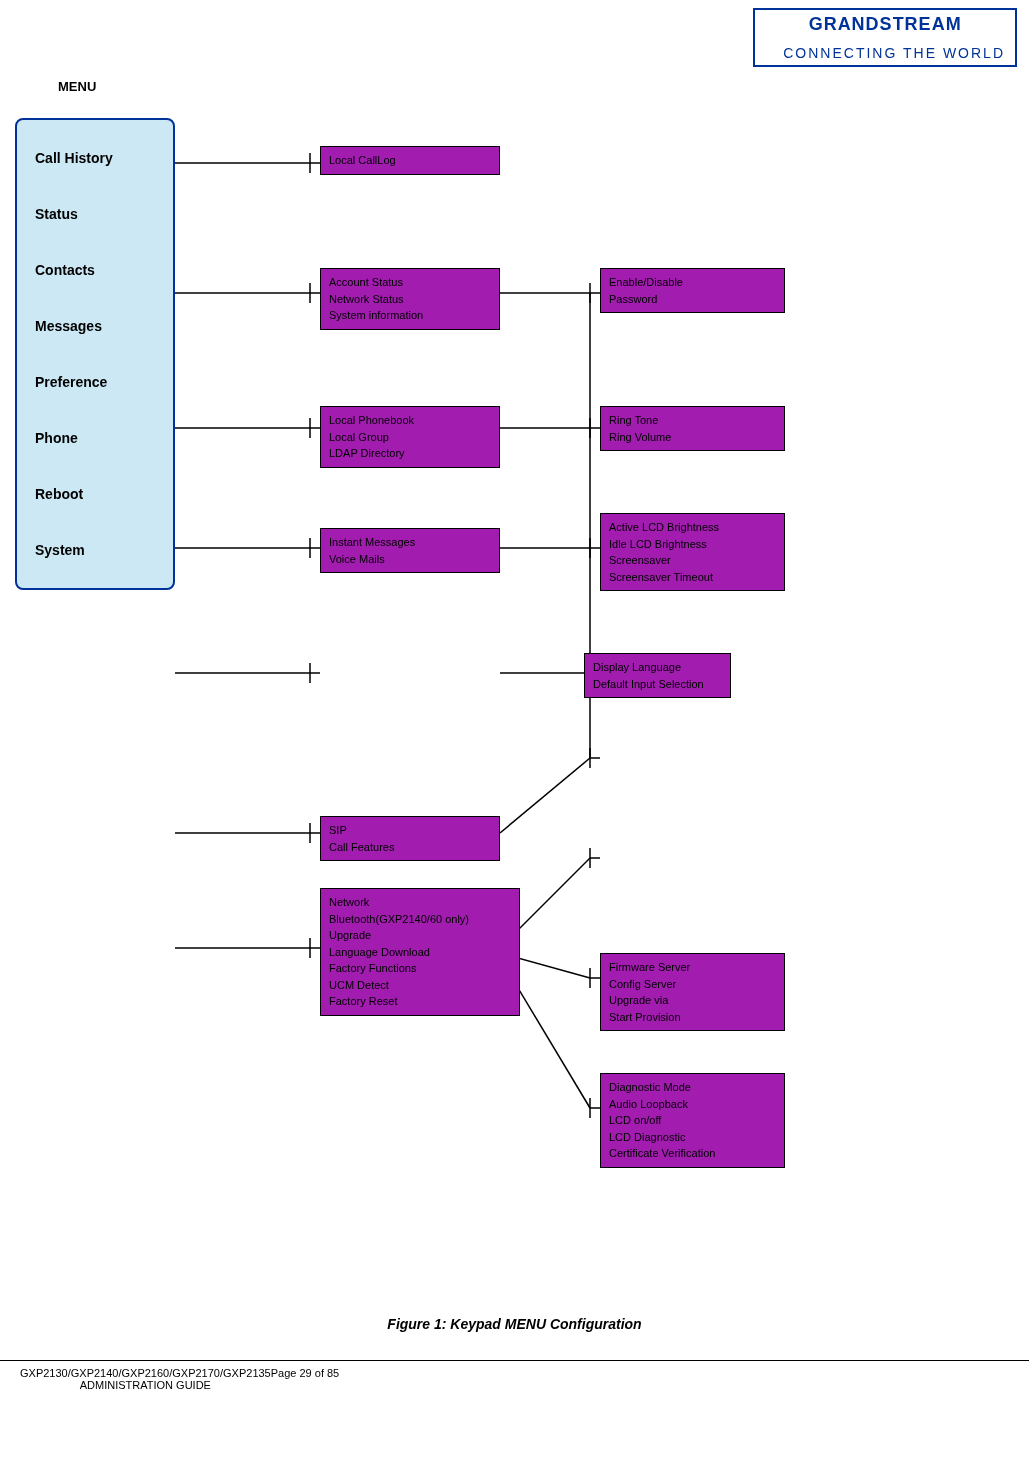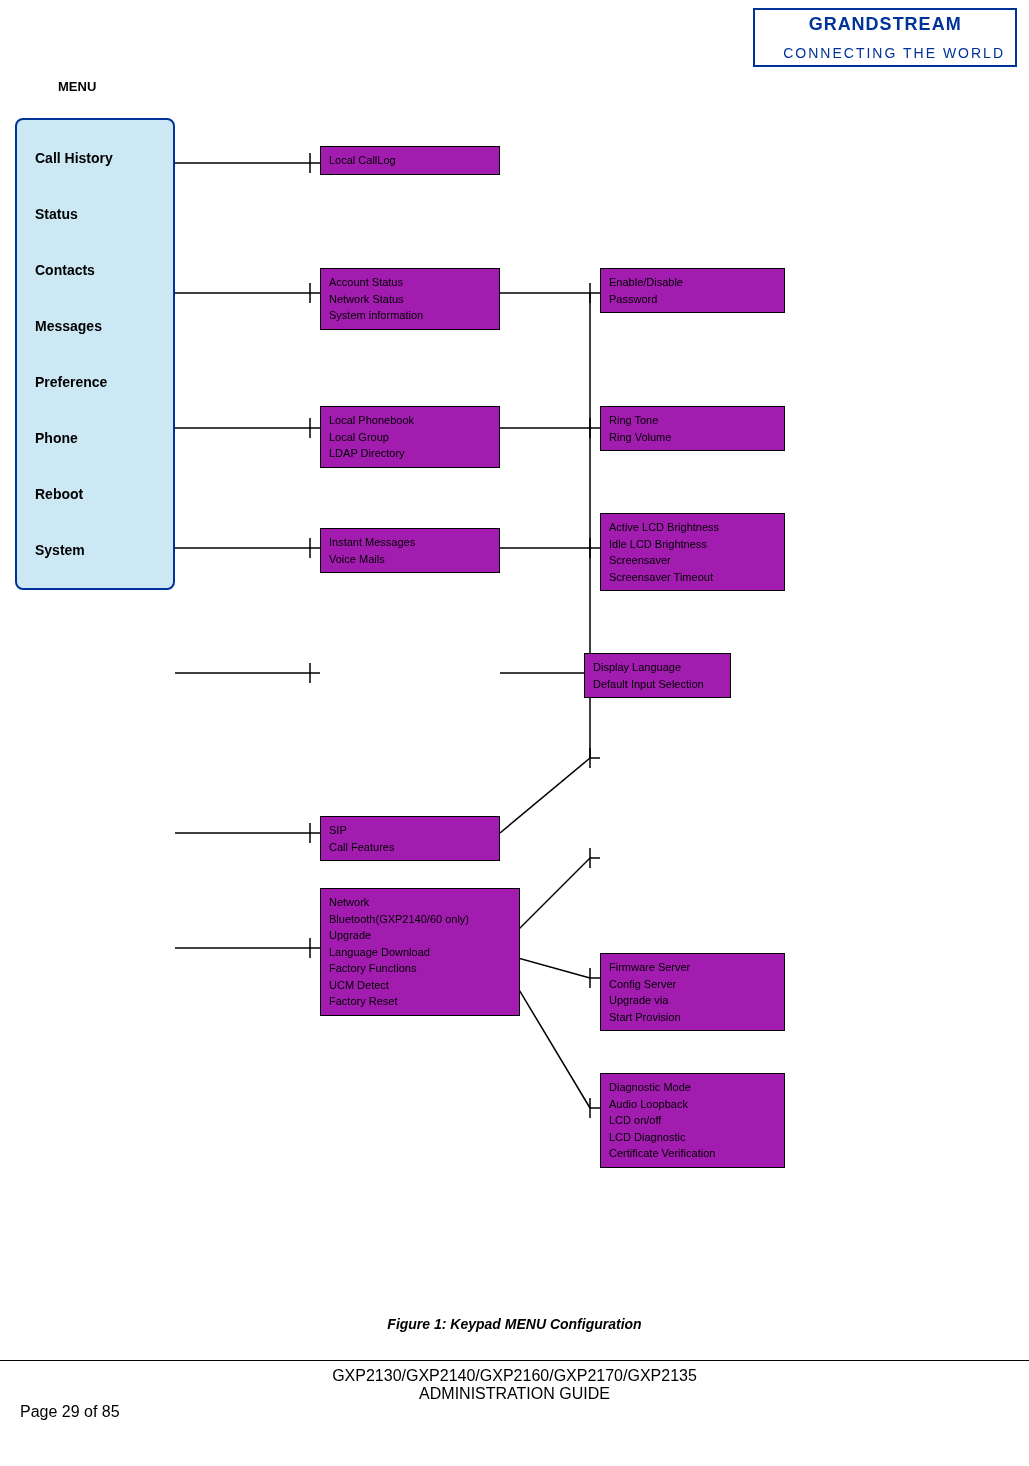--- a/index.html
+++ b/index.html
@@ -266,19 +266,19 @@
 Audio Loopback
 LCD on/off
 LCD Diagnostic
 Certificate Verification</span>
   </div>
 
 </div>
 
 <div class="figure-caption">Figure 1: Keypad MENU Configuration</div>
 
-<div style="border-top:1px solid #000; display:flex; padding:6px 20px; font-size:16px; margin-top:20px;flex-direction:column;">
+<div style="border-top:1px solid #000; display:flex; padding:6px 20px; font-size:11px; margin-top:20px;">
   <div style="text-align:center;">
     <div>GXP2130/GXP2140/GXP2160/GXP2170/GXP2135</div>
     <div>ADMINISTRATION GUIDE</div>
   </div>
   <div>Page 29 of 85</div>
 </div>
 
 </body></html>

